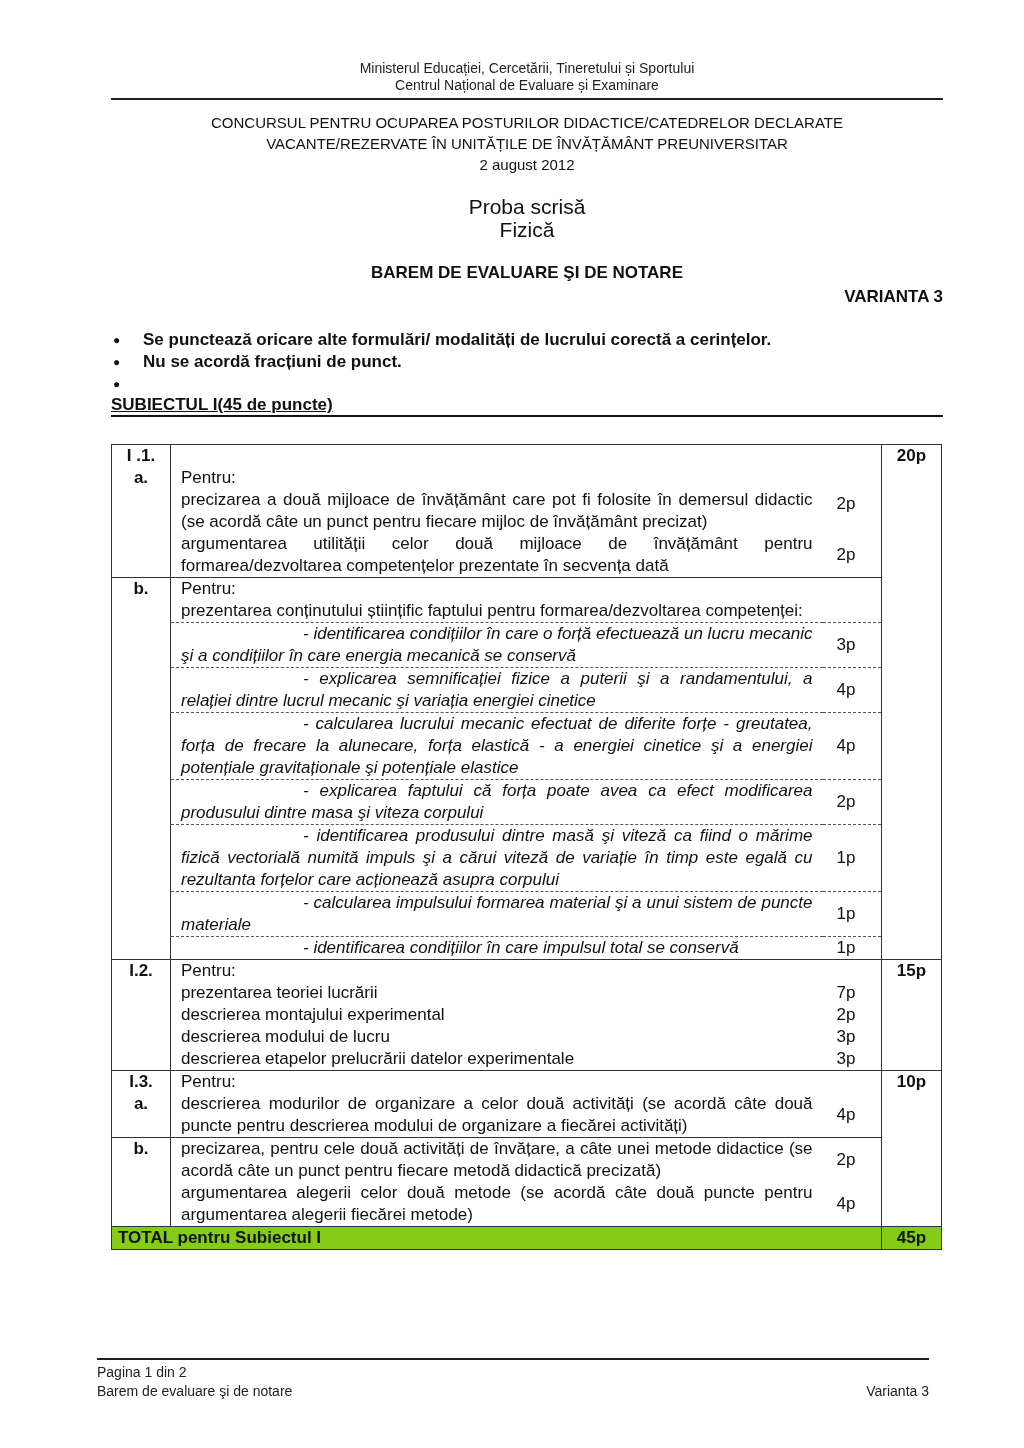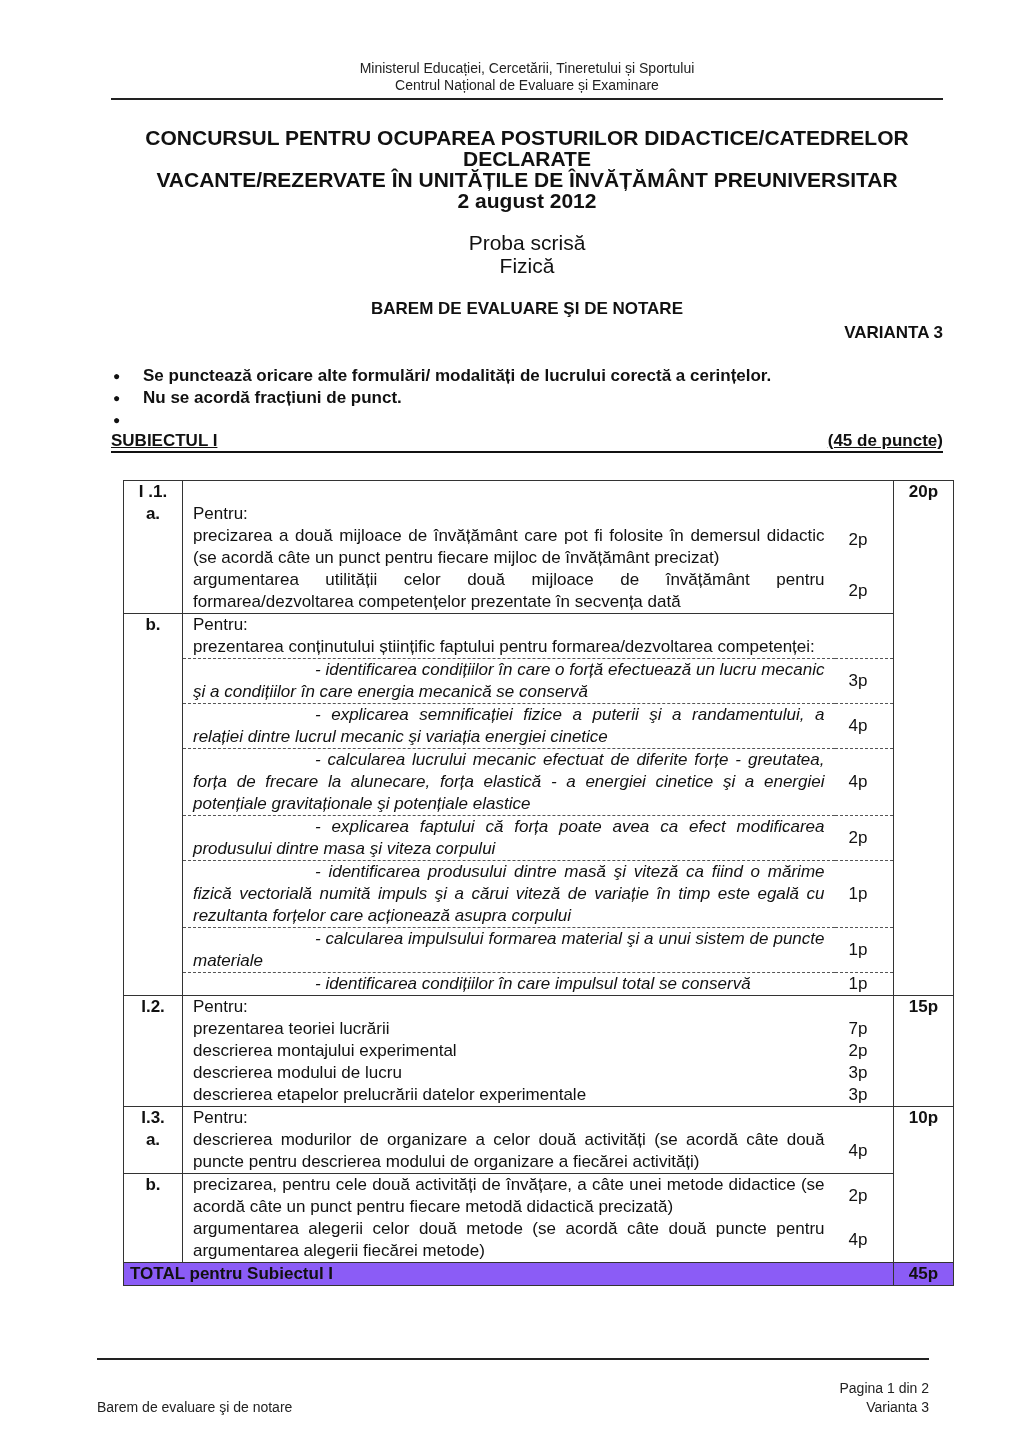--- a/index.html
+++ b/index.html
@@ -26,24 +26,24 @@
       font-size: 14px;
       line-height: 17px;
       color: #222;
     }
     .header-rule {
       border-top: 2px solid #222;
       margin-top: 4px;
     }
     .title-block {
       text-align: center;
-      font-weight: bold;
-      font-size: 21px;
+      font-weight: normal;
+      font-size: 15px;
       line-height: 21px;
-      margin-top: 27px;
+      margin-top: 12px;
     }
     .sub-block {
       text-align: center;
       font-weight: normal;
       font-size: 21px;
       line-height: 23px;
       margin-top: 20px;
     }
     .barem-title {
       text-align: center;
@@ -72,69 +72,67 @@
       line-height: 22px;
     }
     ul.rules li .bullet {
       position: absolute;
       left: 2px;
       top: 0;
       font-size: 12px;
     }
     .subject-line {
       display: flex;
-      justify-content: space-between;
       font-weight: bold;
       font-size: 17px;
       margin-top: 22px;
       line-height: 20px;
       border-bottom: 2px solid #111;
       padding-bottom: 0px;
     }
     .subject-line span { text-decoration: underline; }
 
     table.barem {
       border-collapse: collapse;
       width: 830px;
       margin-top: 27px;
       font-size: 17px;
       line-height: 22px;
       table-layout: fixed;
-      margin-left: 12px;
     }
     table.barem td {
       vertical-align: top;
       padding: 0;
     }
     .c-num { width: 59px; text-align: center; font-weight: bold; border-left: 1.5px solid #333; border-right: 1.5px solid #333; }
     .c-text { width: 640px; padding-left: 10px !important; padding-right: 10px !important; text-align: justify; }
     .c-pts { width: 60px; text-align: left; padding-left: 14px !important; border-right: 1.5px solid #333; vertical-align: middle !important; }
     .c-total { width: 60px; text-align: center; font-weight: bold; border-right: 1.5px solid #333; }
     tr.top-border td { border-top: 1.5px solid #333; }
     tr.dotted td.c-text, tr.dotted td.c-pts { border-top: 1.5px dashed #555; }
     .indent-item { text-indent: 122px; font-style: italic; }
     tr.total-row td {
-      background: #8b5cf6;
+      background: #84cc16;
       border-top: 1.5px solid #333;
       border-bottom: 1.5px solid #333;
       font-weight: bold;
       padding: 0 6px !important;
     }
 
     .footer {
       position: absolute;
       left: 97px;
       top: 1358px;
       width: 832px;
       font-size: 14px;
       line-height: 17px;
       color: #222;
     }
     .footer-rule { border-top: 2px solid #222; }
-    .footer-page { text-align: right; margin-top: 20px; }
+    .footer-page { text-align: left; margin-top: 4px; }
     .footer-row { display: flex; justify-content: space-between; margin-top: 2px; }
     .just { text-align: justify; text-align-last: auto; }
   </style>
 </head>
 <body>
 
 <div class="page">
   <div class="header-top">
     <div>Ministerul Educației, Cercetării, Tineretului și Sportului</div>
     <div>Centrul Național de Evaluare și Examinare</div>

